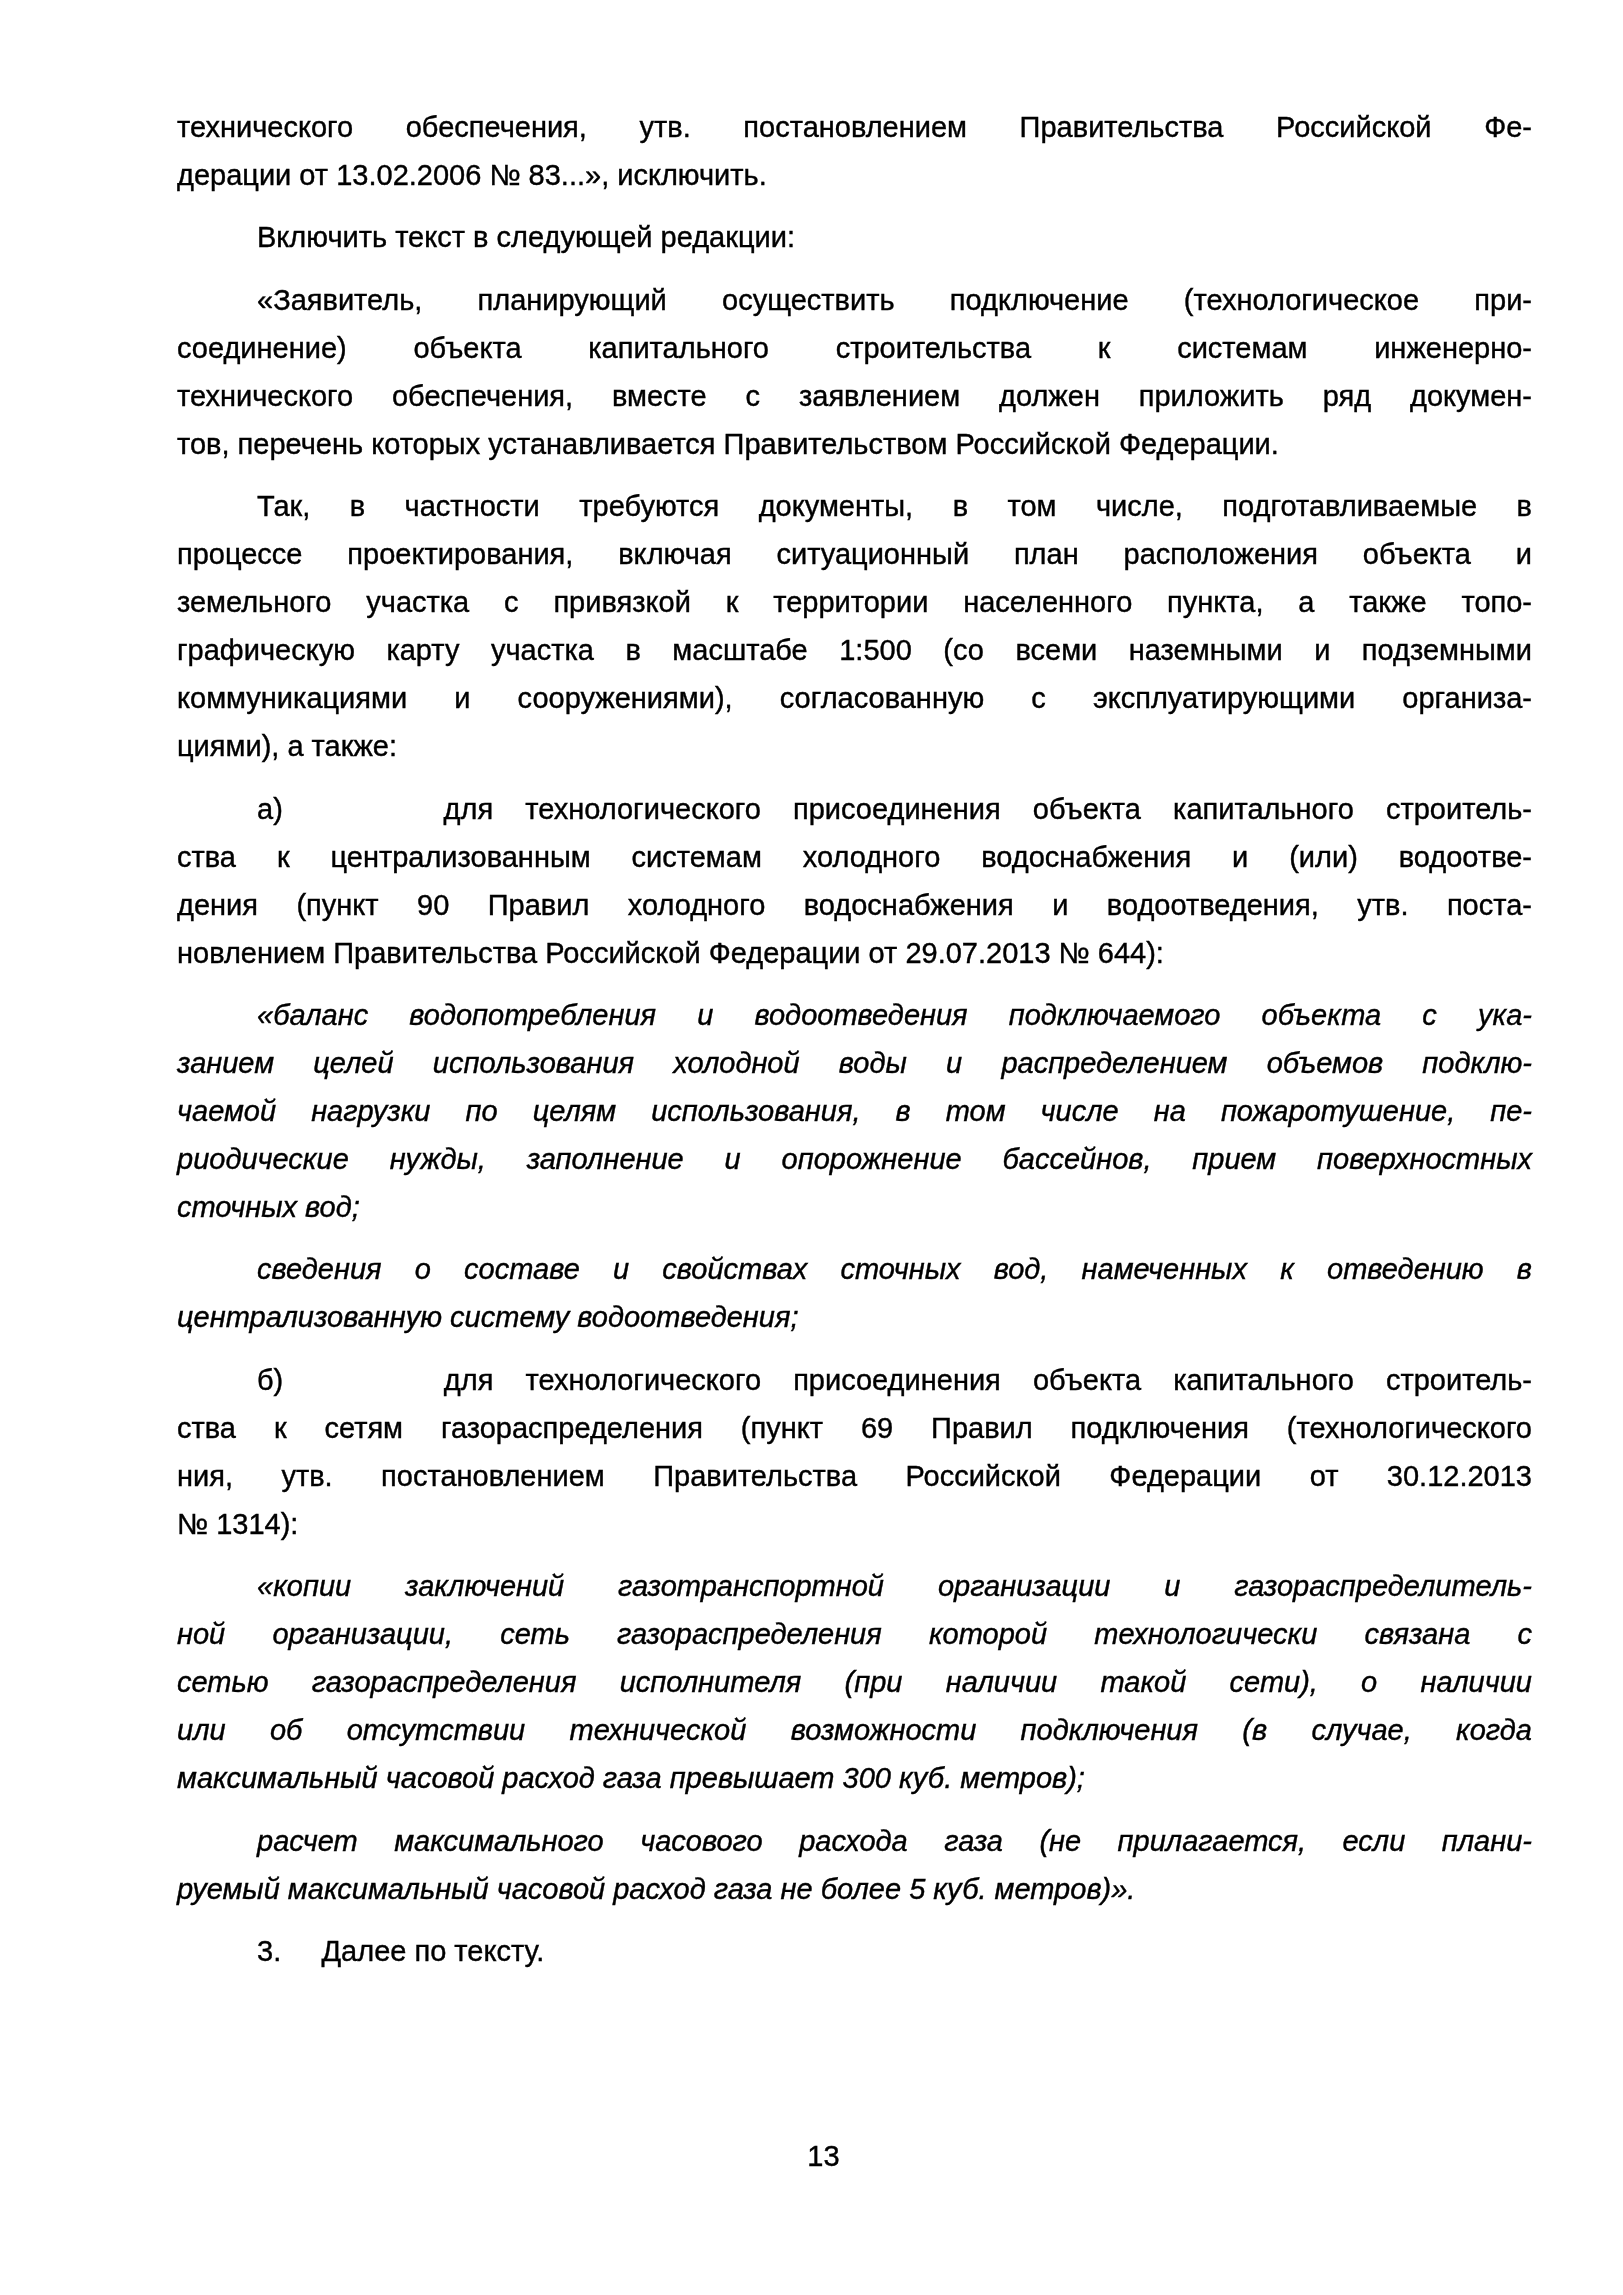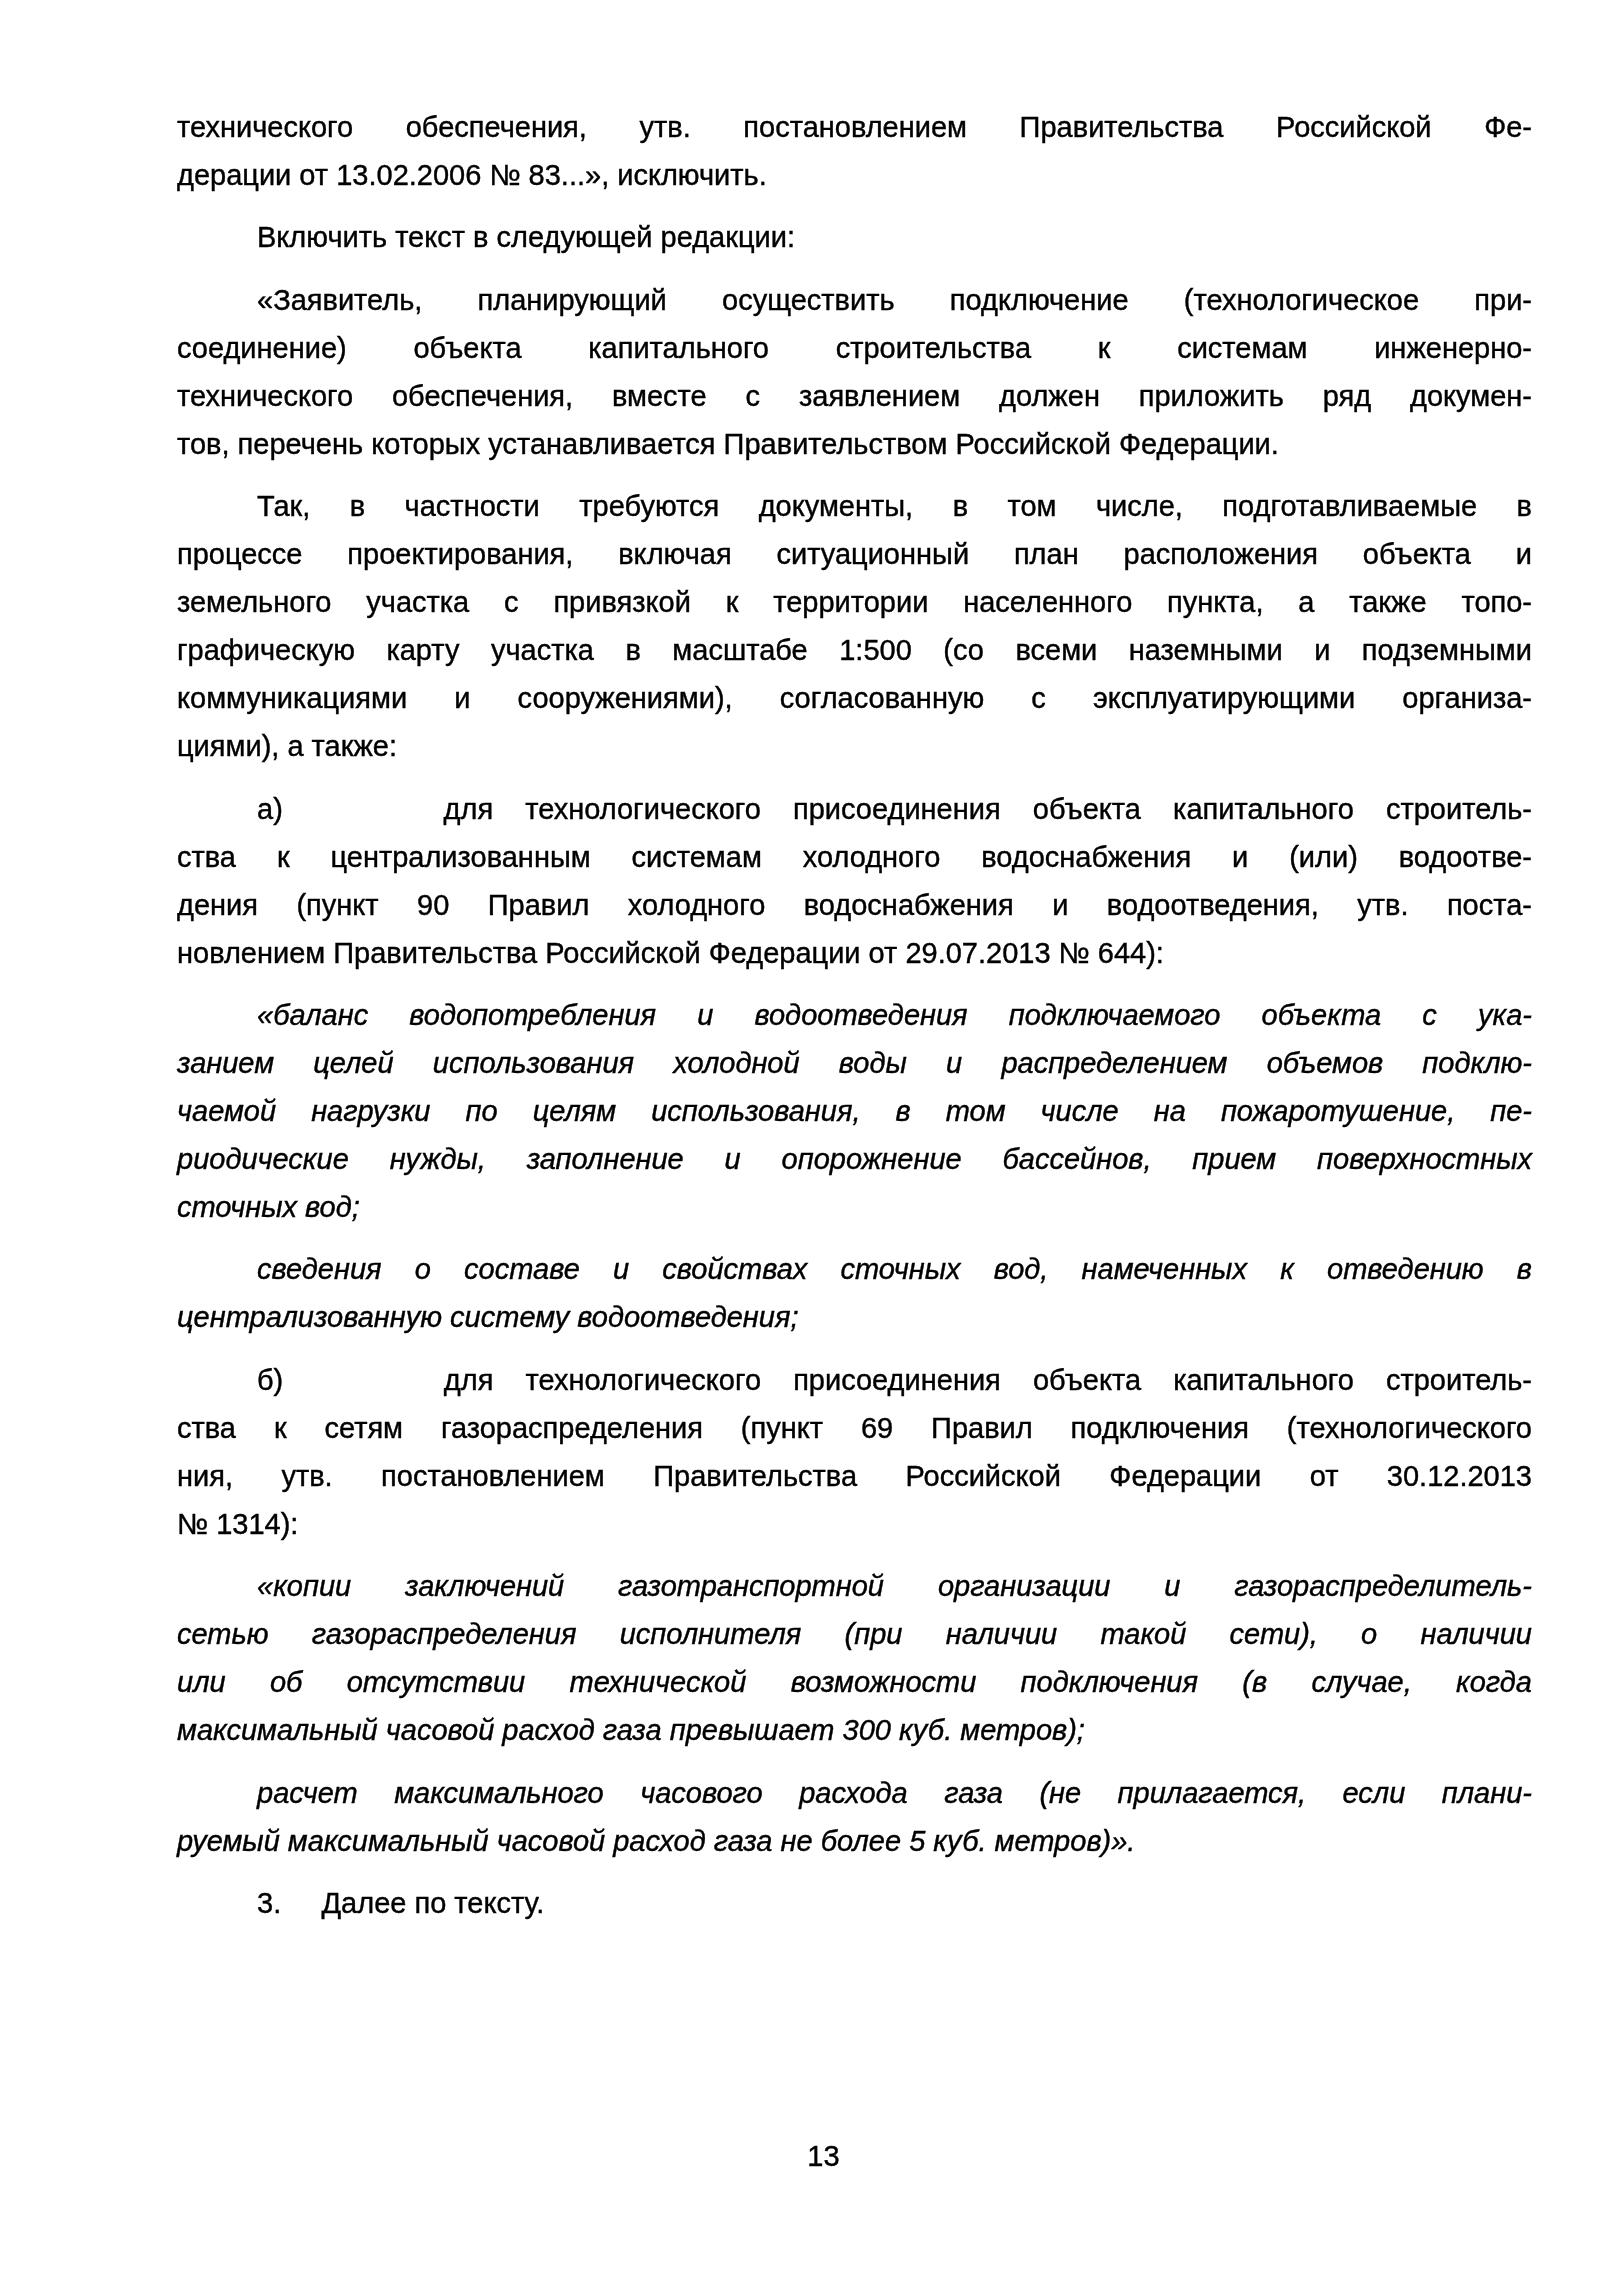--- a/index.html
+++ b/index.html
@@ -105,20 +105,21 @@
         <div class="line last">централизованную систему водоотведения;</div>
       </div>
       <div class="para regular">
         <div class="line just first">б)&nbsp;&nbsp;&nbsp;&nbsp;&nbsp;для технологического присоединения объекта капитального строитель-</div>
         <div class="line just">ства к сетям газораспределения (пункт 69 Правил подключения (технологического</div>
         <div class="line just">ния, утв. постановлением Правительства Российской Федерации от 30.12.2013</div>
         <div class="line last">№ 1314):</div>
       </div>
       <div class="para italic">
         <div class="line just first">«копии заключений газотранспортной организации и газораспределитель-</div>
+        <div class="line just">ной организации, сеть газораспределения которой технологически связана с</div>
         <div class="line just">сетью газораспределения исполнителя (при наличии такой сети), о наличии</div>
         <div class="line just">или об отсутствии технической возможности подключения (в случае, когда</div>
         <div class="line last">максимальный часовой расход газа превышает 300 куб. метров);</div>
       </div>
       <div class="para italic">
         <div class="line just first">расчет максимального часового расхода газа (не прилагается, если плани-</div>
         <div class="line last">руемый максимальный часовой расход газа не более 5 куб. метров)».</div>
       </div>
       <div class="para regular">
         <div class="line last first">3.&nbsp;&nbsp;&nbsp;&nbsp;&nbsp;Далее по тексту.</div>

